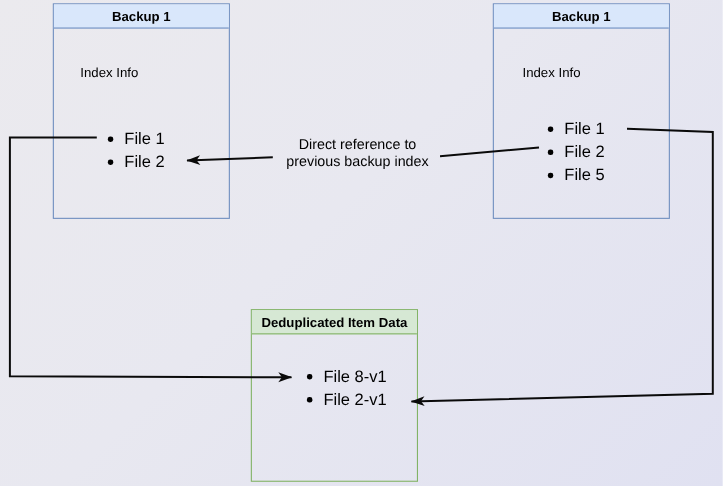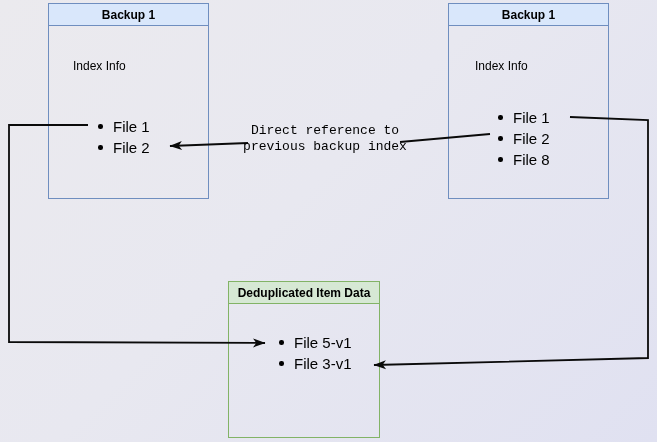--- a/index.html
+++ b/index.html
@@ -60,21 +60,20 @@
     background: #000;
   }
   .edge-label {
     position: absolute;
     left: 240px; top: 123px;
     width: 170px;
     text-align: center;
     font-size: 13px;
     line-height: 16px;
     white-space: pre-line;
-    font-family: Liberation Mono, monospace;
   }
 </style>
 </head>
 <body>
 
 <div class="canvas">
 
   <div class="box blue" style="left:48px; top:3px; width:161px; height:196px;">
     <div class="box-header">Backup 1</div>
     <div class="subtitle" style="left:24px; top:55px;">Index Info</div>
@@ -83,29 +82,29 @@
       <li>File 2</li>
     </ul>
   </div>
 
   <div class="box blue" style="left:448px; top:3px; width:161px; height:196px;">
     <div class="box-header">Backup 1</div>
     <div class="subtitle" style="left:26px; top:55px;">Index Info</div>
     <ul class="file-list" style="left:49px; top:103px;">
       <li>File 1</li>
       <li>File 2</li>
-      <li>File 8</li>
+      <li>File 5</li>
     </ul>
   </div>
 
   <div class="box green" style="left:228px; top:281px; width:152px; height:157px;">
     <div class="box-header">Deduplicated Item Data</div>
     <ul class="file-list" style="left:50px; top:50px;">
-      <li>File 5-v1</li>
-      <li>File 3-v1</li>
+      <li>File 8-v1</li>
+      <li>File 2-v1</li>
     </ul>
   </div>
 
   <svg class="connectors" viewBox="0 0 657 442">
     <defs>
       <marker id="arrow" markerUnits="userSpaceOnUse" markerWidth="15" markerHeight="12" refX="12.5" refY="5" orient="auto">
         <path d="M0.5,0.5 L13,5 L0.5,9.5 L3.8,5 Z" fill="#0a0a0a"></path>
       </marker>
     </defs>
 

